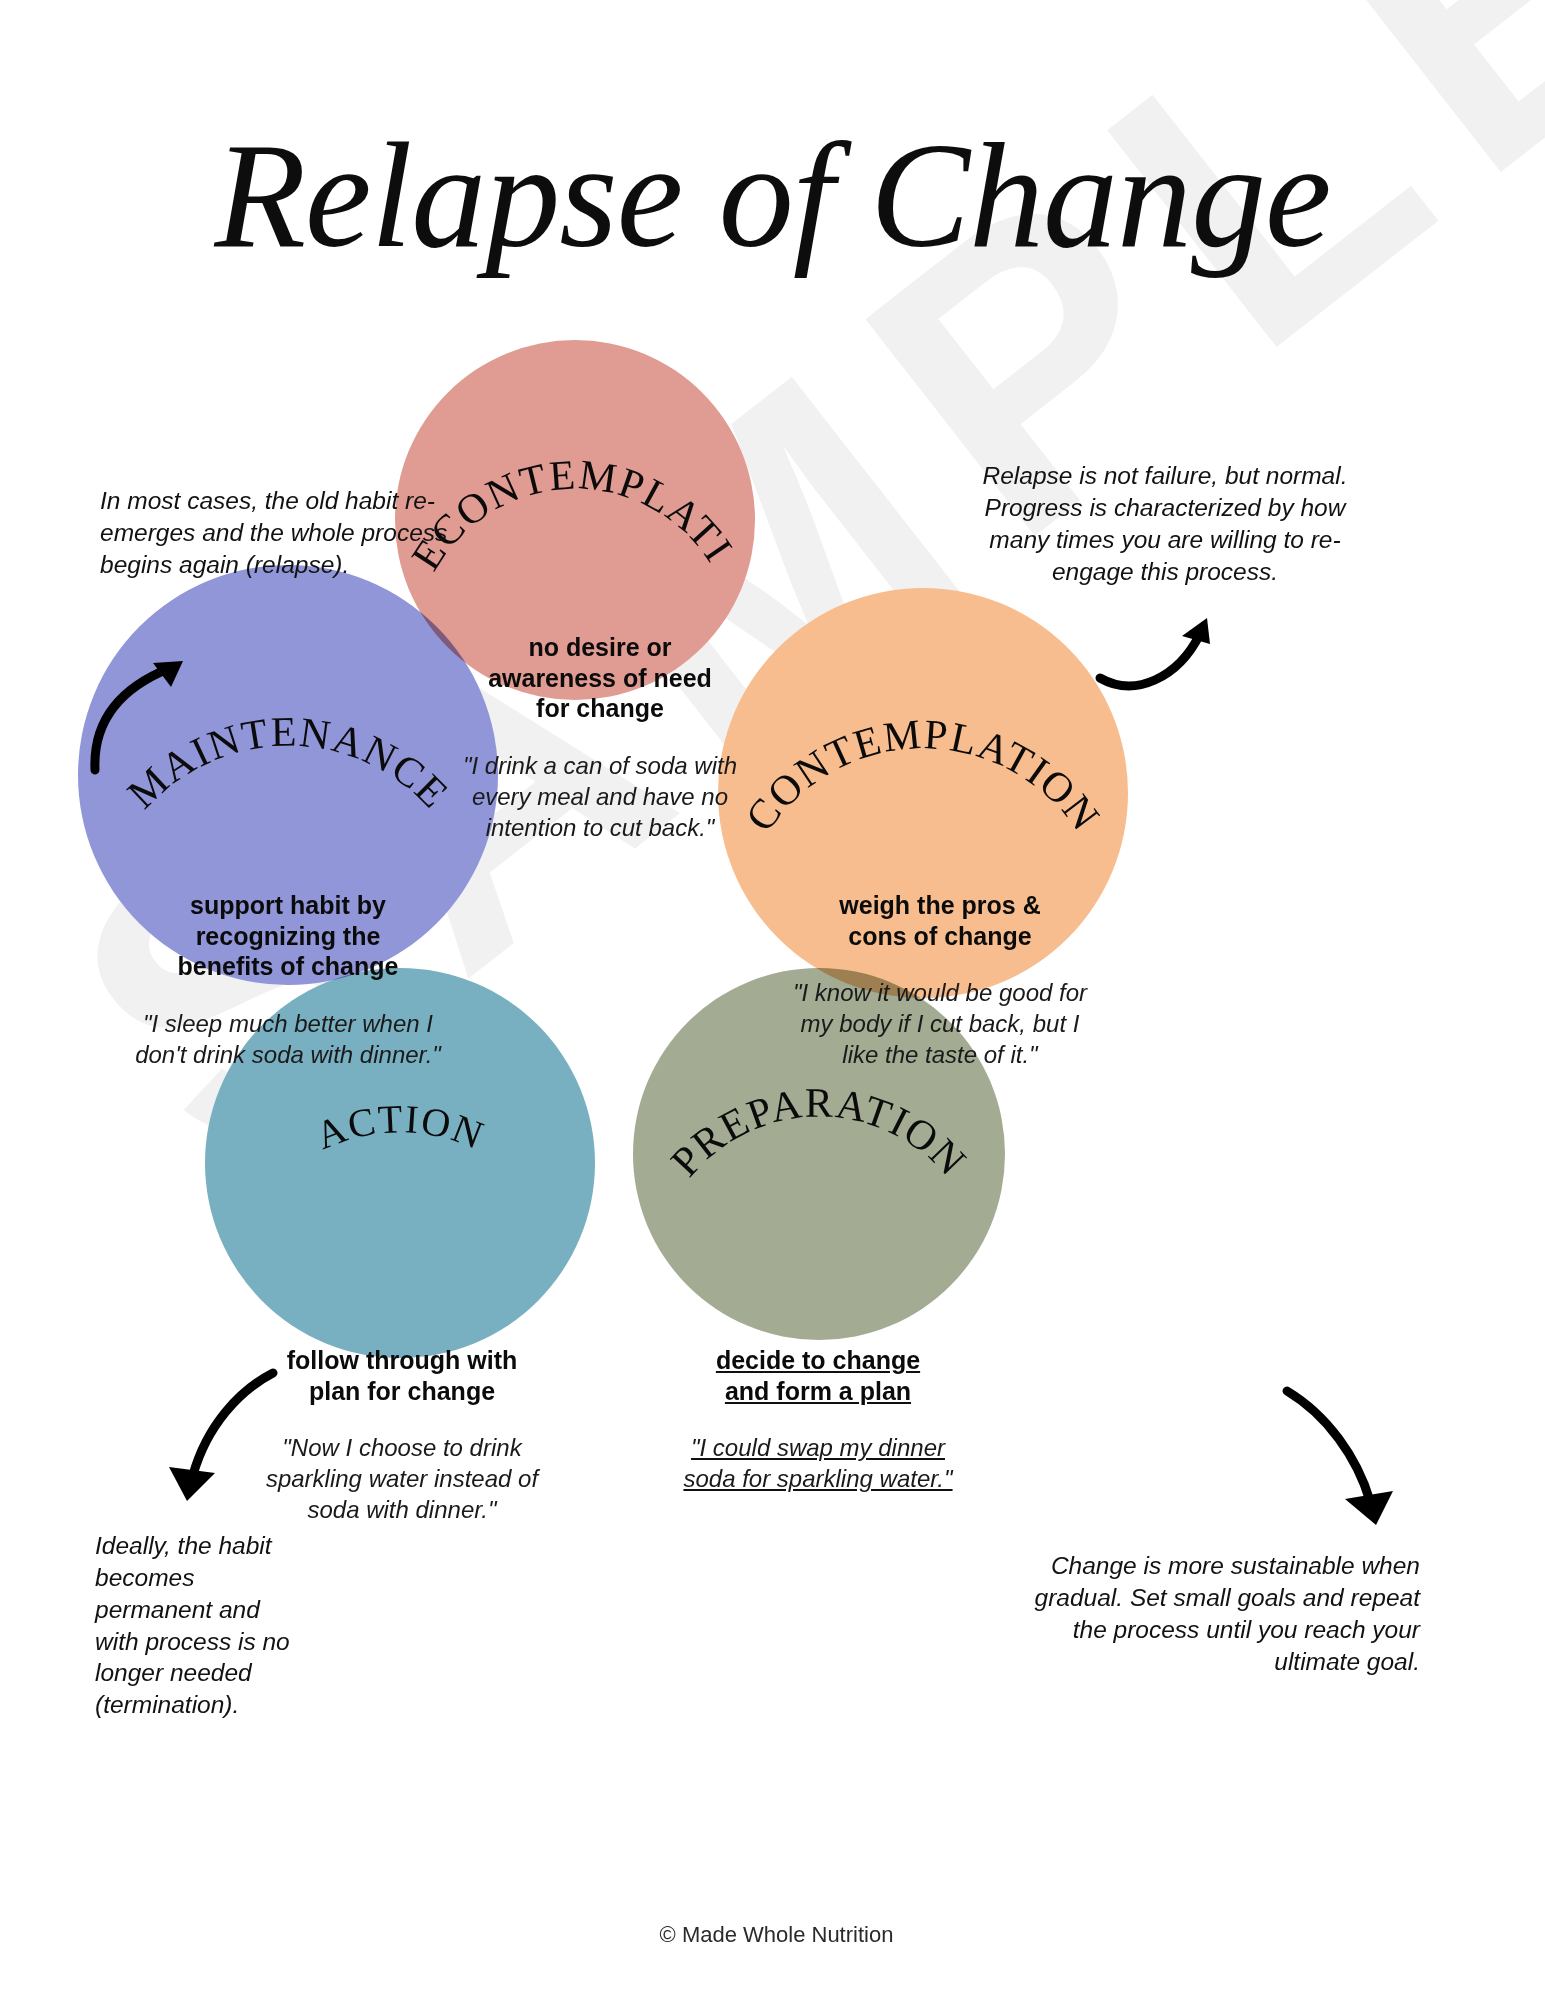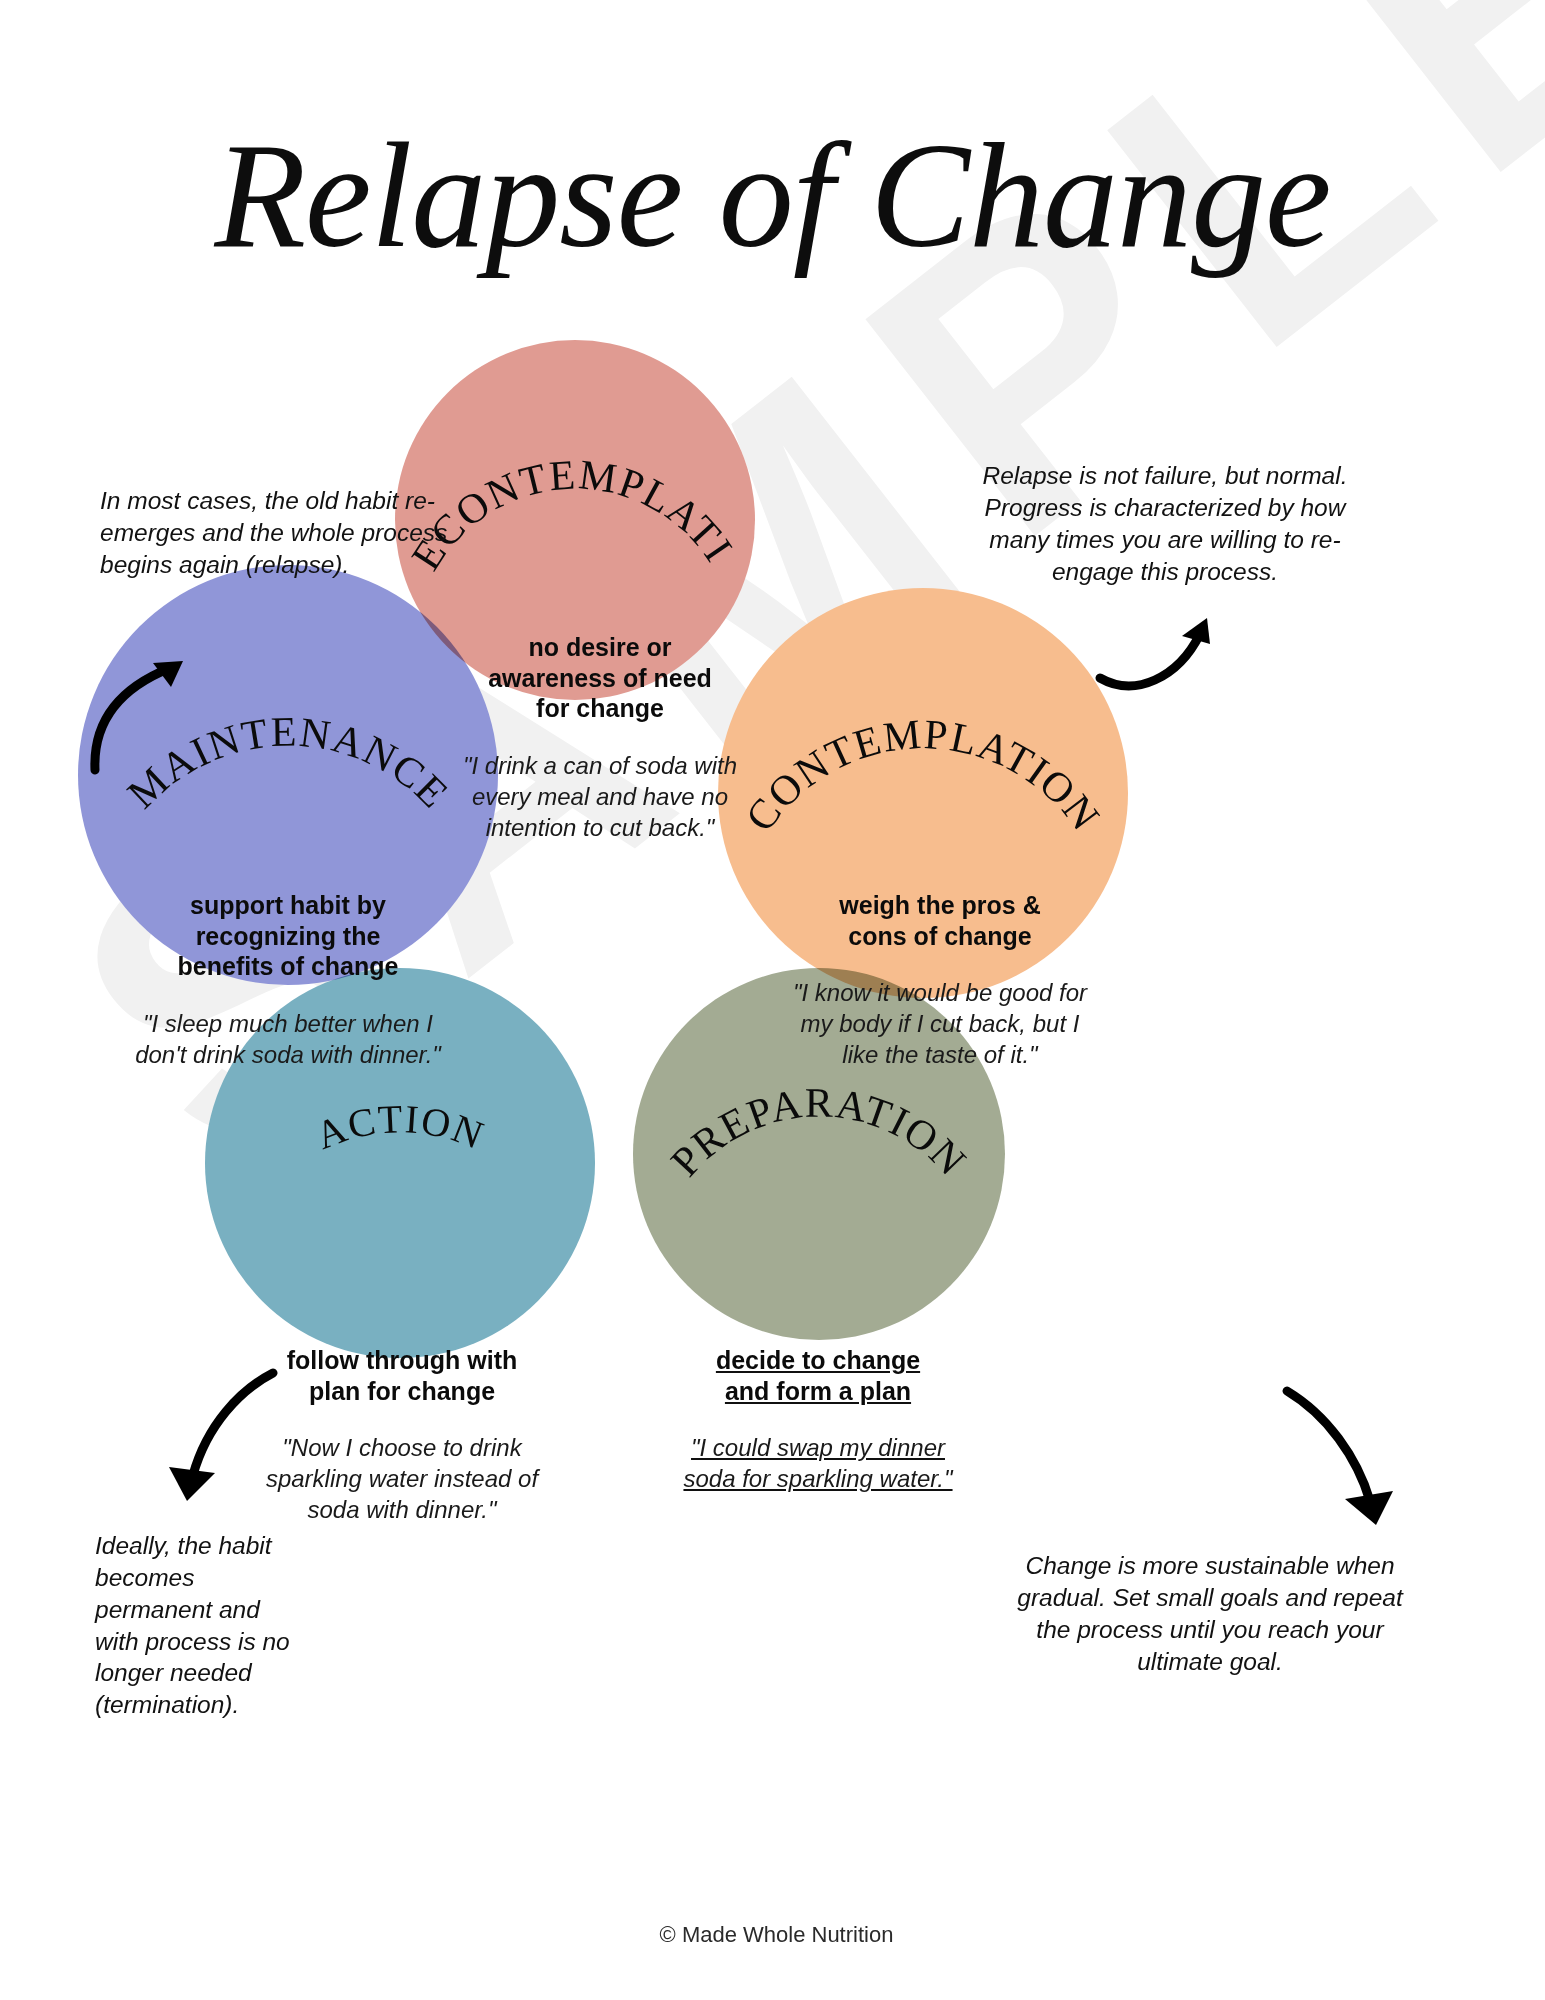--- a/index.html
+++ b/index.html
@@ -208,17 +208,17 @@
     <polygon points="42 146 24 112 70 118"></polygon>
   </svg>
 
   <div class="note" style="left:95px;top:1530px;width:200px;text-align:left;">Ideally, the habit becomes permanent and with process is no longer needed (termination).</div>
 
   <svg class="arrowsvg" style="left:1275px;top:1375px;" width="150" height="160" viewBox="0 0 150 160">
     <path d="M 12 16 C 52 40 82 82 95 126"></path>
     <polygon points="101 150 70 124 118 116"></polygon>
   </svg>
 
-  <div class="note" style="left:1000px;top:1550px;width:420px;text-align:center;">Change is more sustainable when gradual. Set small goals and repeat the process until you reach your ultimate goal.</div>
+  <div class="note" style="left:1000px;top:1550px;width:420px;text-align:right;">Change is more sustainable when gradual. Set small goals and repeat the process until you reach your ultimate goal.</div>
 
   <div class="footer">© Made Whole Nutrition</div>
 
 </div>
 
 </body></html>

